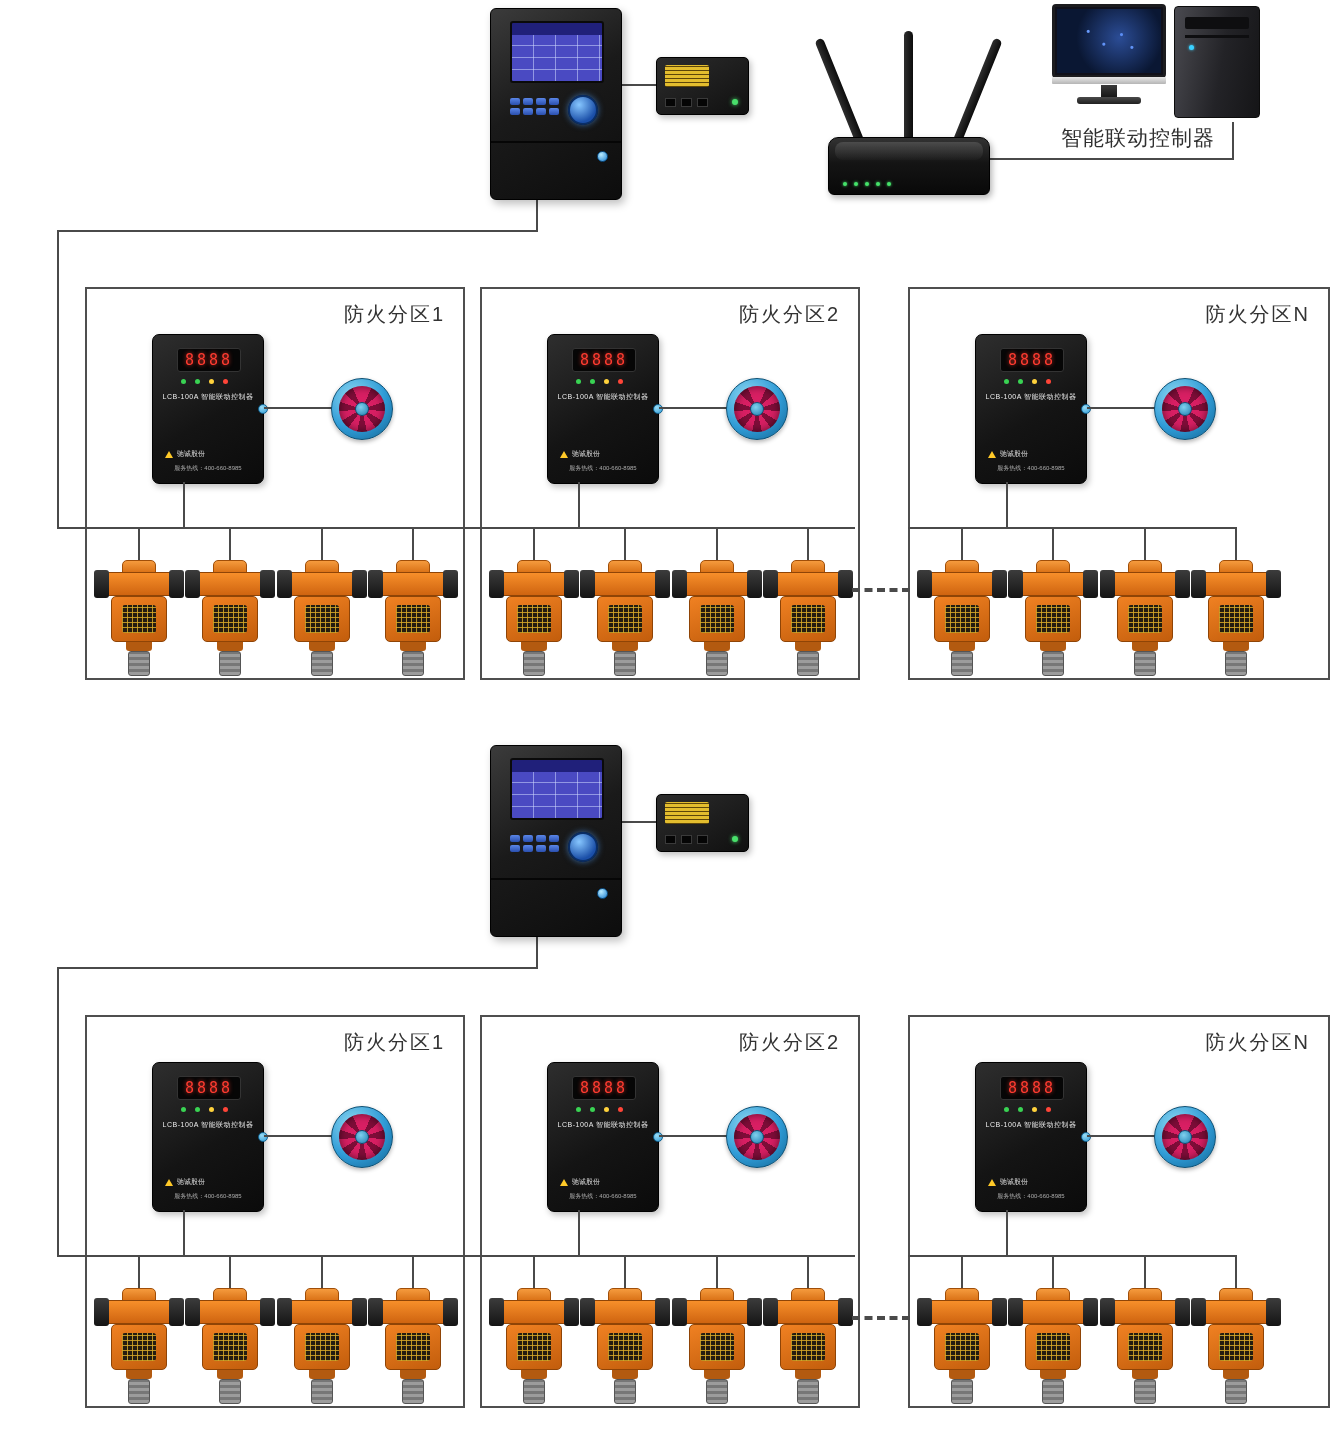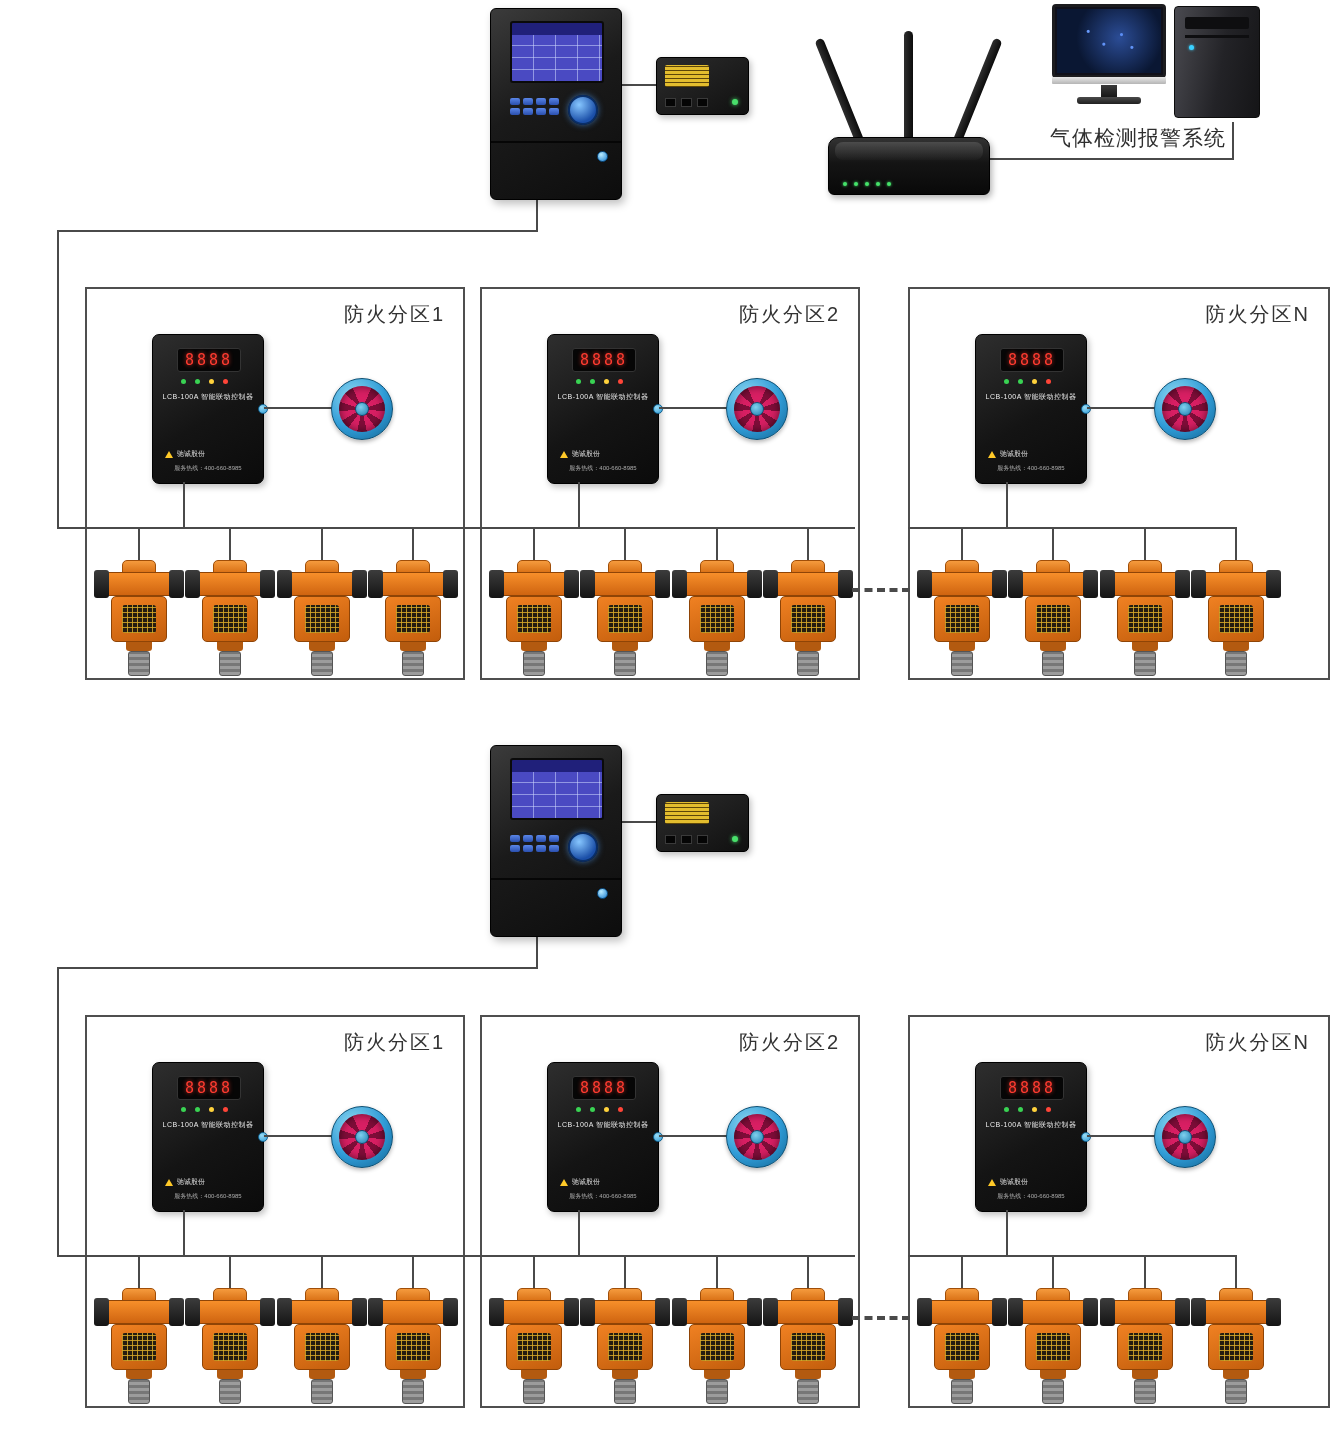--- a/index.html
+++ b/index.html
@@ -531,15 +531,15 @@
       <i class="mon-screen"></i>
       <i class="mon-strip"></i>
     </div>
     <i class="mon-stand"></i>
     <i class="mon-base"></i>
     <div class="tower">
         <i class="tower-led"></i>
       </div>
   </div>
 
-  <div class="sys-label">气体检测报警系统</div>
+  <div class="sys-label">智能联动控制器</div>
 
 </div>
 
 </body></html>

